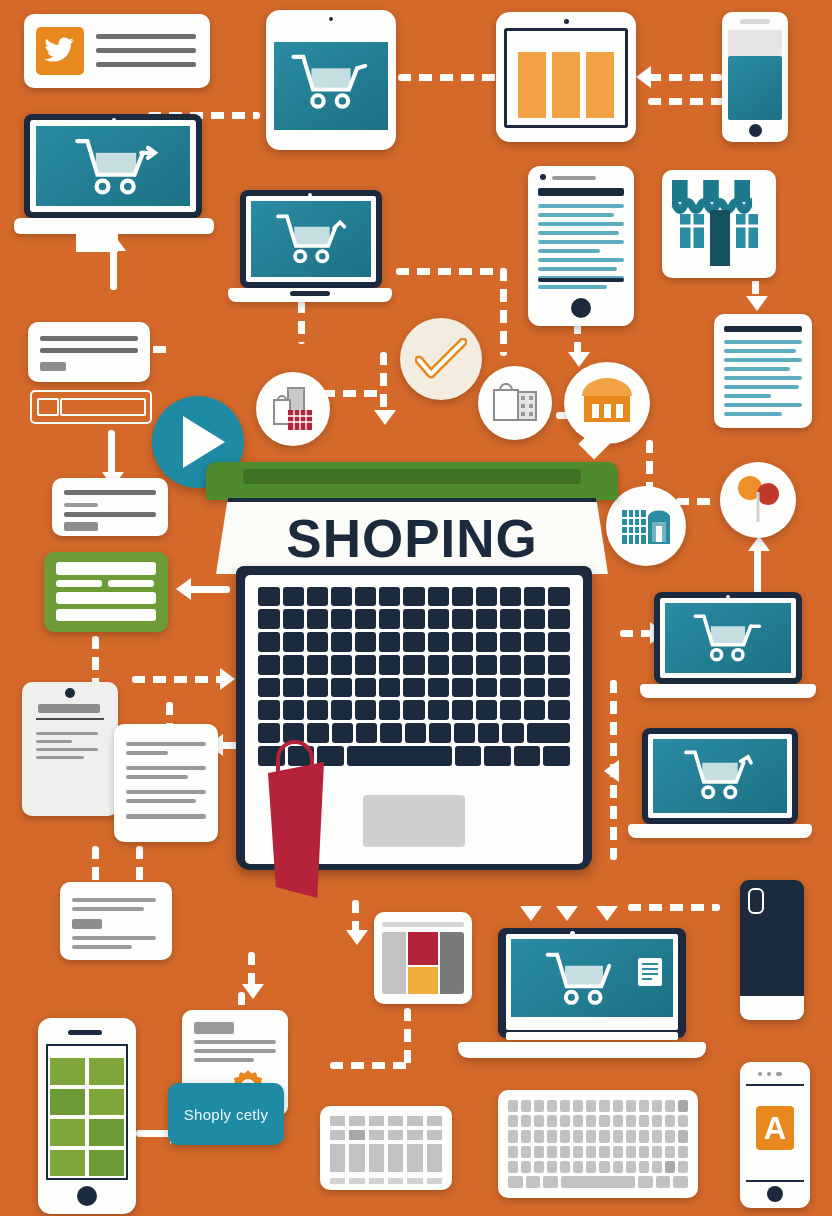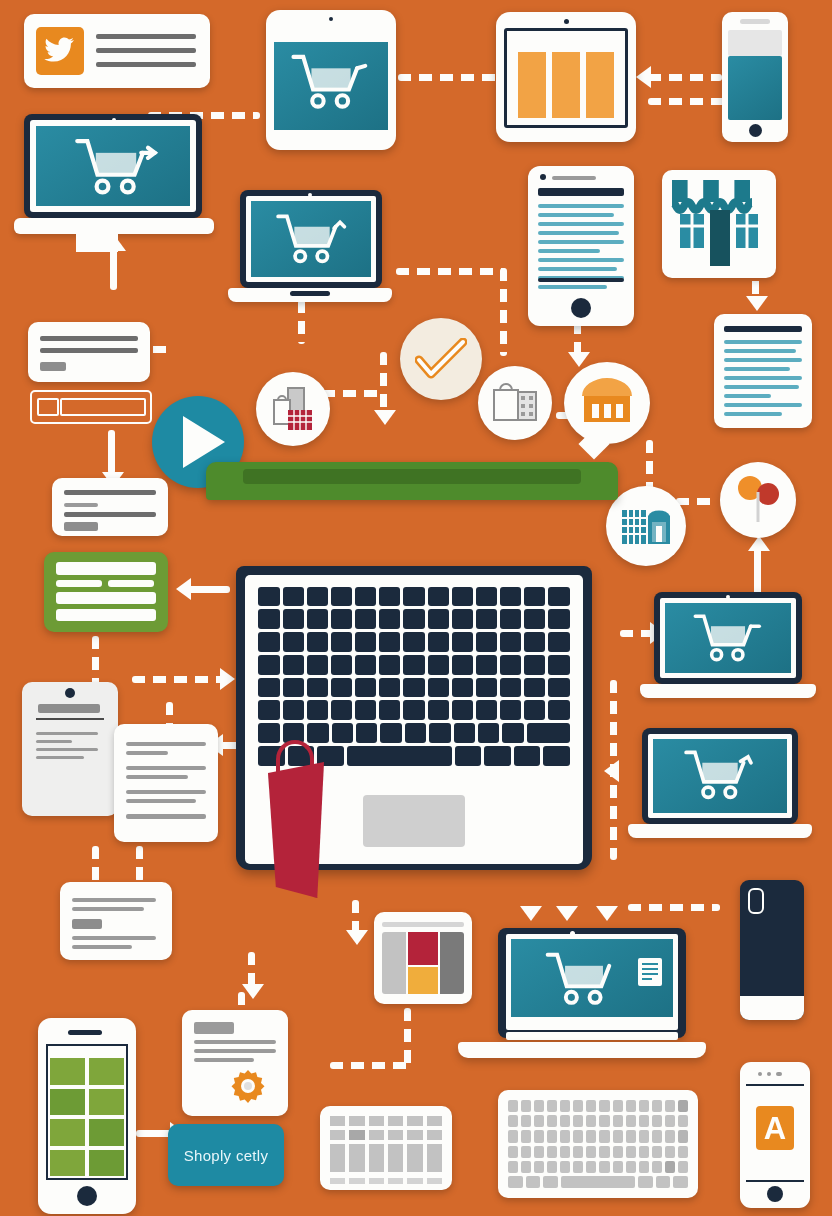--- a/index.html
+++ b/index.html
@@ -383,20 +383,23 @@
     <svg width="56" height="56" viewBox="0 0 56 56">
       <circle cx="20" cy="16" r="12" fill="#ef8f2a"></circle>
       <circle cx="38" cy="22" r="11" fill="#c0392b"></circle>
       <path d="M28 20v30" stroke="#d2d2d2" stroke-width="3"></path>
     </svg>
   </div>
 
   <div class="n" id="hero-lid" style="left:206px;top:462px;width:412px;height:38px;">
     <div class="inner"></div>
   </div>
+  <div class="n" id="hero-banner" style="left:216px;top:498px;width:392px;height:72px;">
+    <span id="hero-title">SHOPING</span>
+  </div>
   <div class="n" id="hero-base" style="left:236px;top:566px;width:356px;height:304px;">
     <div id="hero-body">
       <div id="keys">
         <div class="krow" style="grid-template-columns:repeat(13,1fr);">
           <div class="key"></div>
             <div class="key"></div>
             <div class="key"></div>
             <div class="key"></div>
             <div class="key"></div>
             <div class="key"></div>
@@ -625,21 +628,21 @@
     <div class="line" style="position:absolute;left:12px;top:30px;width:82px;height:4px;"></div>
     <div class="line" style="position:absolute;left:12px;top:39px;width:82px;height:4px;"></div>
     <div class="line" style="position:absolute;left:12px;top:48px;width:60px;height:4px;"></div>
     <svg style="position:absolute;left:44px;top:56px;width:44px;height:44px;" viewBox="0 0 44 44">
       <path d="M22 4l3.3 3.6 4.7-1.3 1.4 4.7 4.8 1.1-1.2 4.8 3.5 3.4-3.5 3.4 1.2 4.8-4.8 1.1-1.4 4.7-4.7-1.3L22 37l-3.3-3.6-4.7 1.3-1.4-4.7-4.8-1.1 1.2-4.8L5.5 20.3 9 16.9 7.8 12.1l4.8-1.1 1.4-4.7 4.7 1.3z" fill="#e8891f"></path>
       <circle cx="22" cy="20" r="7" fill="#fdfdfb"></circle>
       <circle cx="22" cy="20" r="4" fill="#e0e0e0"></circle>
     </svg>
   </div>
 
-  <div class="n teal-label" id="teal-tag" style="left:168px;top:1124px;width:116px;height:62px;">
+  <div class="n teal-label" id="teal-tag" style="left:168px;top:1083px;width:116px;height:62px;">
     <span>Shoply cetly</span>
   </div>
 
   <div class="n card" id="chart-tile" style="left:320px;top:1106px;width:132px;height:84px;">
     <div style="position:absolute;left:10px;top:10px;right:10px;height:10px;display:grid;grid-template-columns:repeat(6,1fr);gap:4px;">
       <div style="background:#c2c2c2;"></div>
         <div style="background:#c2c2c2;"></div>
         <div style="background:#c2c2c2;"></div>
         <div style="background:#c2c2c2;"></div>
         <div style="background:#c2c2c2;"></div>

